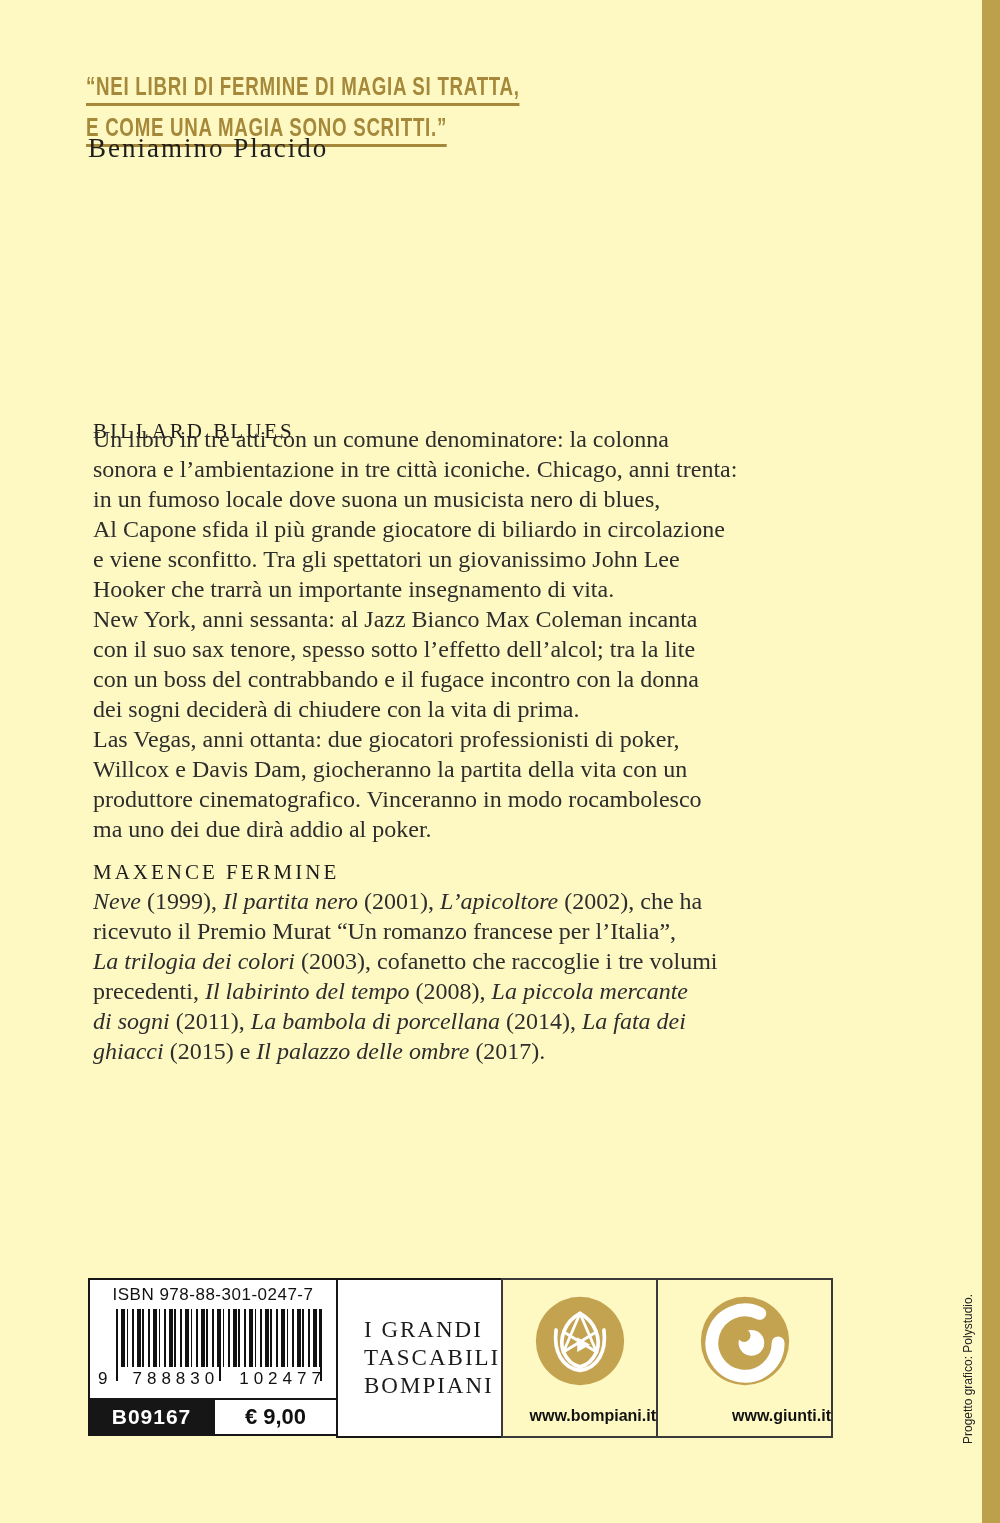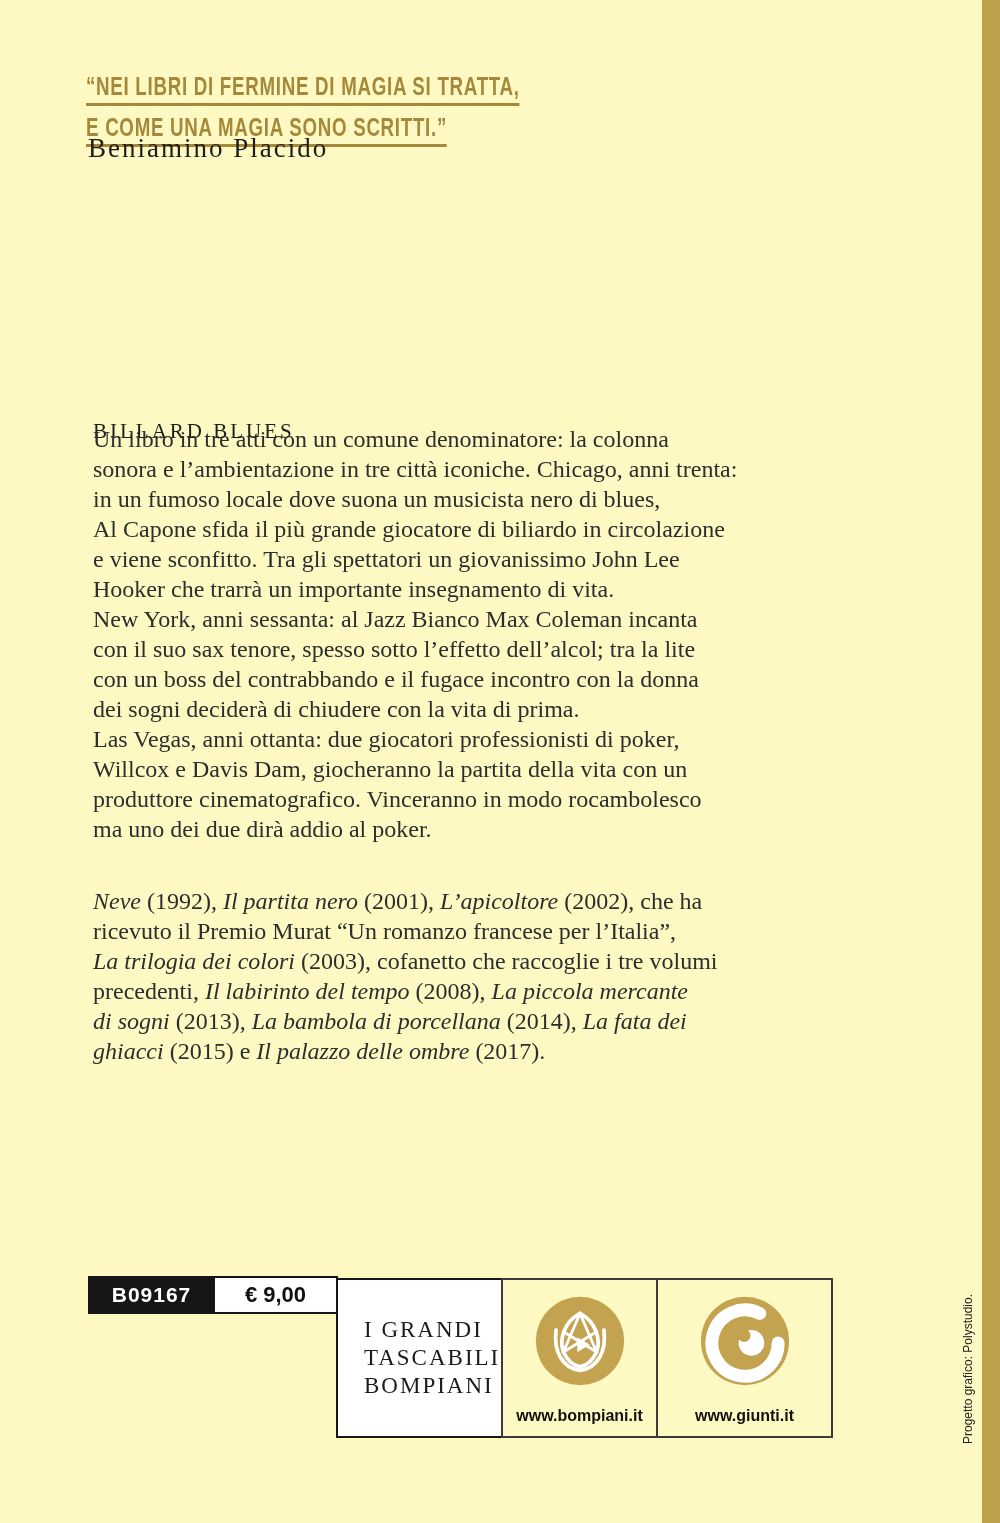--- a/index.html
+++ b/index.html
@@ -95,21 +95,21 @@
     color:#1c1c1c;white-space:pre-line;
   }
   .logo-box{
     width:157px;height:160px;margin-left:-2px;
     border:2px solid #3a3a3a;position:relative;
   }
   .logo-box.giunti{width:177px;}
   .logo-circle{display:block;margin:15px auto 0 auto;}
   .site-label{
     position:absolute;left:0;right:0;bottom:11px;
-    text-align:center;font-weight:bold;font-size:16px;color:#111;
+    text-align:right;font-weight:bold;font-size:16px;color:#111;
   }
 
   
   .credit{
     position:absolute;left:968px;top:1369px;
     transform:translate(-50%,-50%) rotate(-90deg);
     white-space:nowrap;
     font-size:12px;color:#222;
     font-family:"Liberation Sans","DejaVu Sans",sans-serif;
   }
@@ -138,30 +138,44 @@
 Hooker che trarrà un importante insegnamento di vita.
 New York, anni sessanta: al Jazz Bianco Max Coleman incanta
 con il suo sax tenore, spesso sotto l’effetto dell’alcol; tra la lite
 con un boss del contrabbando e il fugace incontro con la donna
 dei sogni deciderà di chiudere con la vita di prima.
 Las Vegas, anni ottanta: due giocatori professionisti di poker,
 Willcox e Davis Dam, giocheranno la partita della vita con un
 produttore cinematografico. Vinceranno in modo rocambolesco
 ma uno dei due dirà addio al poker.</div>
 
-  <div class="body-text bio-text"><span class="it">Neve</span><span> (1992), </span><span class="it">Il partita nero</span><span> (2001), </span><span class="it">L’apicoltore</span><span> (2002), che ha
+  <div class="sec-head bio-head">MAXENCE FERMINE</div>
+  <div class="body-text bio-text"><span class="it">Neve</span><span> (1999), </span><span class="it">Il partita nero</span><span> (2001), </span><span class="it">L’apicoltore</span><span> (2002), che ha
 ricevuto il Premio Murat “Un romanzo francese per l’Italia”,
 </span><span class="it">La trilogia dei colori</span><span> (2003), cofanetto che raccoglie i tre volumi
 precedenti, </span><span class="it">Il labirinto del tempo</span><span> (2008), </span><span class="it">La piccola mercante
-di sogni</span><span> (2013), </span><span class="it">La bambola di porcellana</span><span> (2014), </span><span class="it">La fata dei
+di sogni</span><span> (2011), </span><span class="it">La bambola di porcellana</span><span> (2014), </span><span class="it">La fata dei
 ghiacci</span><span> (2015) e </span><span class="it">Il palazzo delle ombre</span><span> (2017).</span></div>
 
   <div class="footer">
 
     <div class="barcode-col">
+      <div class="cell barcode-box">
+        <div class="isbn-label sans">ISBN 978-88-301-0247-7</div>
+        <div class="bars">
+          <span class="guard g-l"></span>
+            <span class="guard g-m"></span>
+            <span class="guard g-r"></span>
+        </div>
+        <div class="barcode-digits sans">
+          <span>9</span>
+          <span>788830</span>
+          <span>102477</span>
+        </div>
+      </div>
       <div class="price-row">
         <div class="code-box sans">B09167</div>
         <div class="cell price-box sans">€ 9,00</div>
       </div>
     </div>
 
     <div class="cell series-box">I GRANDI
 TASCABILI
 BOMPIANI</div>
 

